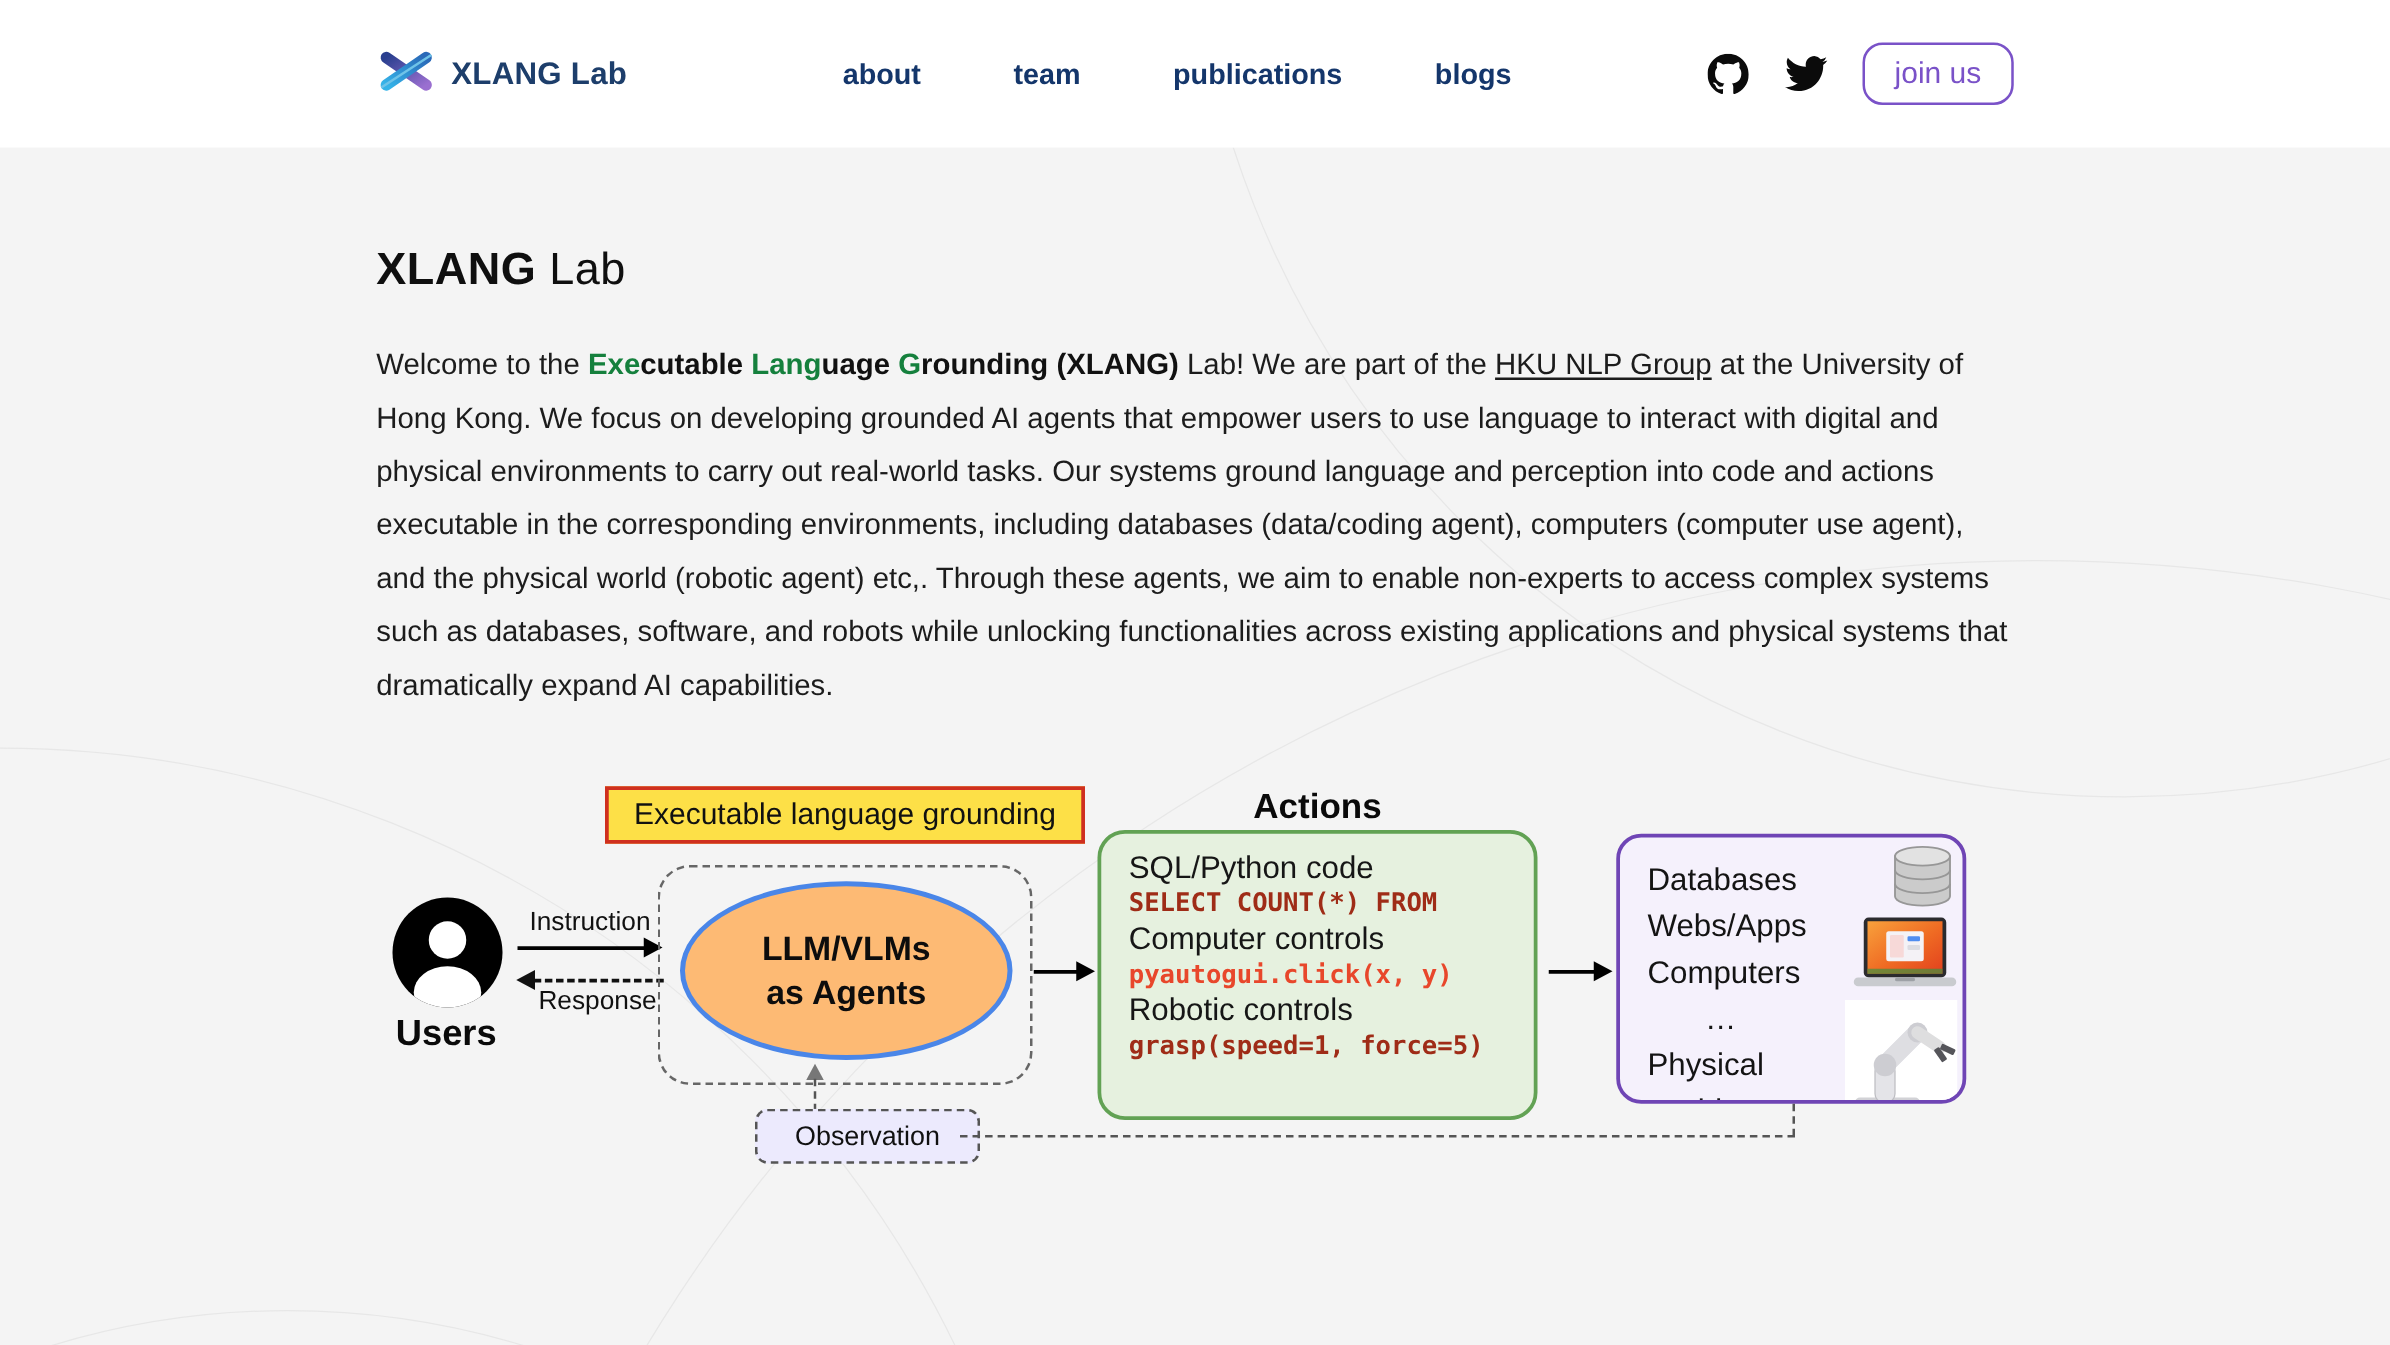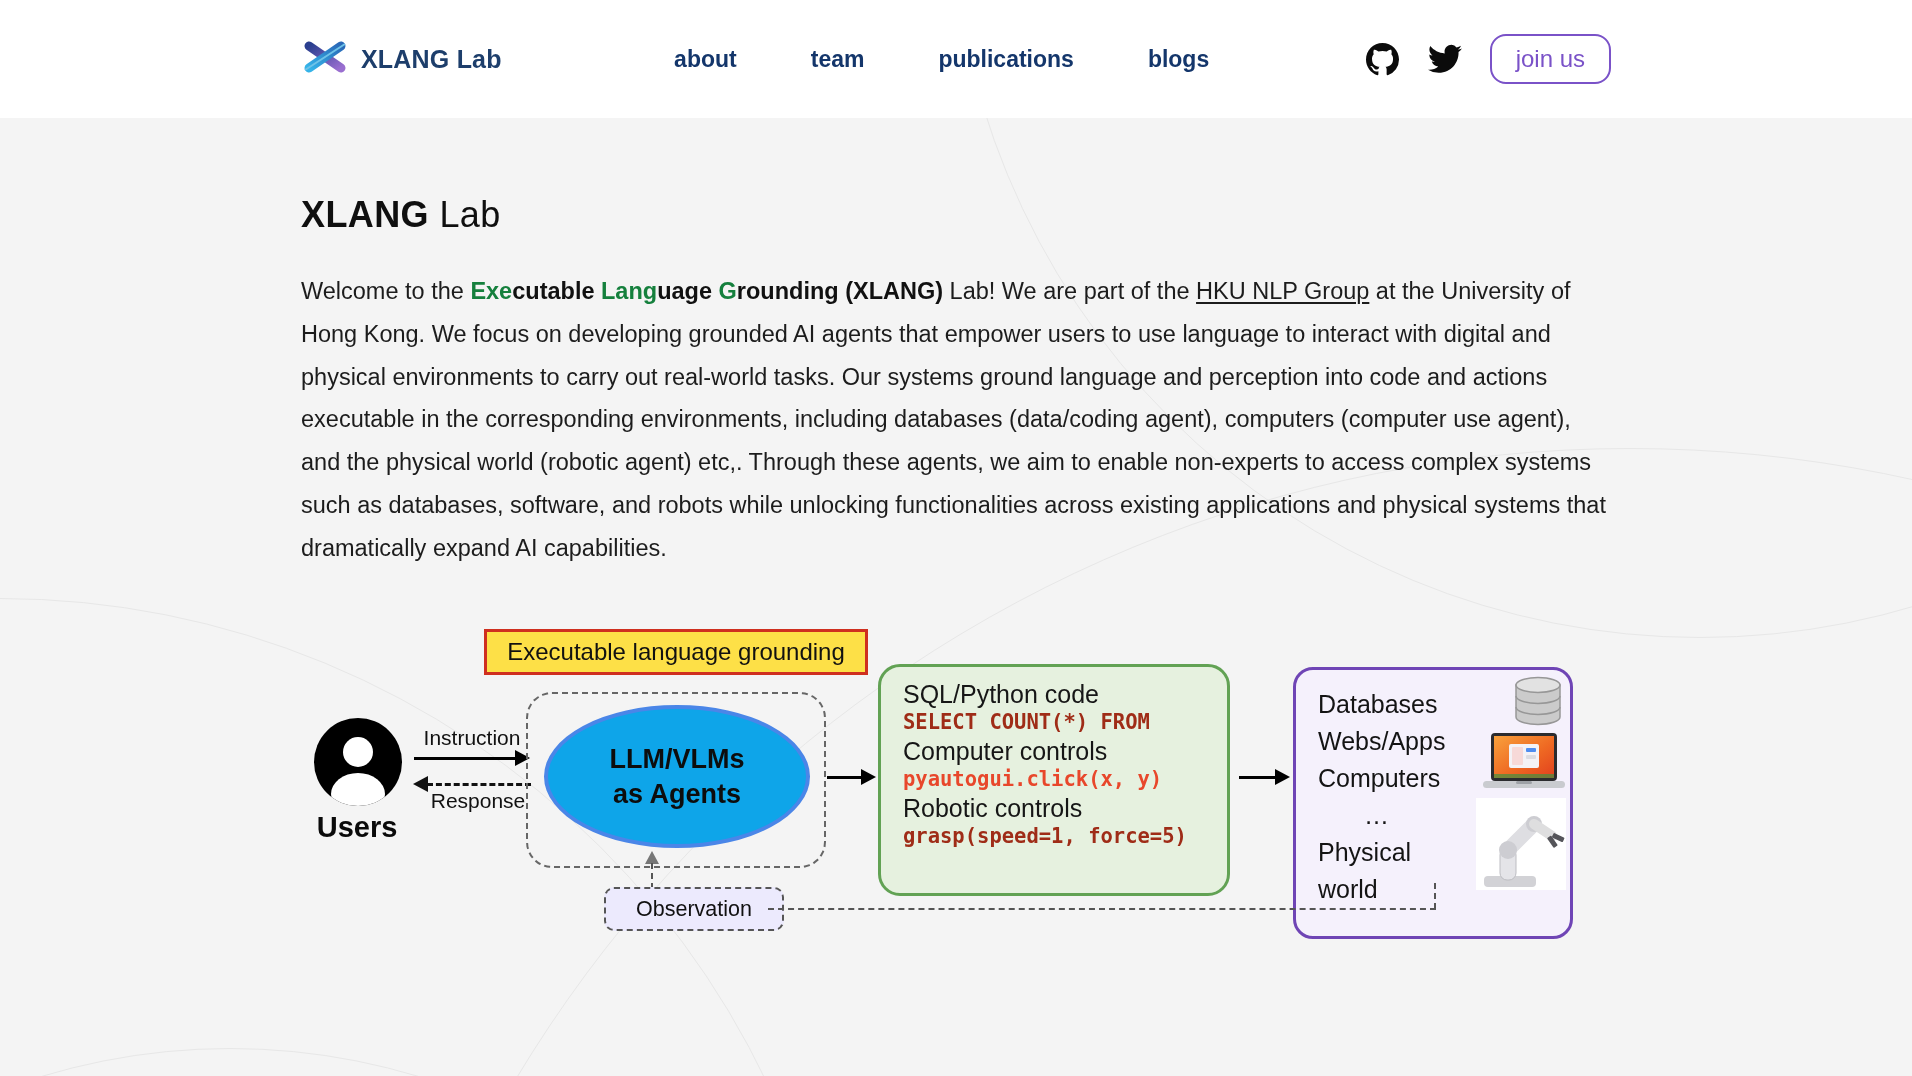--- a/index.html
+++ b/index.html
@@ -36,21 +36,21 @@
 
   
   .diagram { position: relative; width: 1272px; height: 330px; margin-top: 60px; }
   .abs { position: absolute; }
 
   .red-box { left: 183px; top: 0; width: 384px; height: 46px; background: #fde047; border: 3px solid #cf2f1f;
              display: flex; align-items: center; justify-content: center; font-size: 24px; color: #111; }
 
   .dashed-rect { left: 225px; top: 63px; width: 300px; height: 176px; border: 2px dashed #666; border-radius: 26px; }
 
-  .agent-ellipse { left: 243px; top: 76px; width: 266px; height: 143px; background: #0ea5e9; border: 4px solid #4a86e8;
+  .agent-ellipse { left: 243px; top: 76px; width: 266px; height: 143px; background: #fdba74; border: 4px solid #4a86e8;
                    border-radius: 50%; display: flex; flex-direction: column; align-items: center; justify-content: center;
                    font-size: 27px; font-weight: 700; color: #0d0d0d; line-height: 1.3; }
 
   .users-label { left: 0; top: 182px; width: 112px; text-align: center; font-size: 29px; font-weight: 700; color: #0a0a0a; }
   .flow-label { font-size: 21px; color: #111; text-align: center; }
   .instruction-label { left: 110px; top: 97px; width: 122px; }
   .response-label { left: 122px; top: 160px; width: 110px; }
 
   .hline { height: 0; border-top: 3px solid #000; }
   .dline-h { height: 0; border-top: 2.5px dashed #555; }
@@ -61,21 +61,21 @@
   .ah-left  { width: 0; height: 0; border-top: 8px solid transparent; border-bottom: 8px solid transparent; border-right: 15px solid #111; }
   .ah-up    { width: 0; height: 0; border-left: 7px solid transparent; border-right: 7px solid transparent; border-bottom: 13px solid #777; }
 
   .box-title { top: 0; text-align: center; font-size: 28px; font-weight: 700; color: #0a0a0a; }
 
   .actions-box { left: 577px; top: 35px; width: 352px; height: 232px; background: #e6f1df; border: 3px solid #62a254;
                  border-radius: 22px; padding: 10px 0 0 22px; }
   .action-label { font-size: 25px; color: #161616; margin-top: 3px; }
   .action-code { font-family: "DejaVu Sans Mono", monospace; font-size: 20.5px; font-weight: 700; margin-top: 1px; }
 
-  .env-box { left: 992px; top: 38px; width: 280px; height: 272px; background: #f5f1fc; border: 3.5px solid #6f45b5;
+  .env-box { left: 992px; top: 38px; width: 280px; height: 216px; background: #f5f1fc; border: 3.5px solid #6f45b5;
              border-radius: 20px; display: flex; overflow: hidden; justify-content: flex-end; }
   .env-text { flex: 1; padding: 16px 0 0 22px; font-size: 25px; color: #141414; line-height: 37px; }
   .env-text div:nth-child(4) { padding-left: 46px; letter-spacing: 2px; }
   .env-icons { width: 96px; display: flex; flex-direction: column; align-items: flex-end; padding: 6px 4px 0 0; gap: 2px; }
 
   .obs-box { left: 303px; top: 258px; width: 180px; height: 44px; background: #eceafd; border: 2.5px dashed #555;
              border-radius: 10px; display: flex; align-items: center; justify-content: center; font-size: 21.5px; color: #111; }
 </style>
 </head>
 <body>
@@ -167,20 +167,21 @@
 
       <div class="abs dashed-rect"></div>
       <div class="abs agent-ellipse">
         <span>LLM/VLMs</span>
         <span>as Agents</span>
       </div>
 
       <div class="abs hline" style="left:526px; top:147px; width:36px;"></div>
       <div class="abs ah-right" style="left:560px; top:140px;"></div>
 
+      <div class="abs box-title" style="left:577px; width:352px;">Actions</div>
       <div class="abs actions-box">
         <div class="action-label">SQL/Python code</div>
         <div class="action-code" style="color: rgb(159, 44, 23);">SELECT COUNT(*) FROM</div>
         <div class="action-label">Computer controls</div>
         <div class="action-code" style="color: rgb(232, 71, 43);">pyautogui.click(x, y)</div>
         <div class="action-label">Robotic controls</div>
         <div class="action-code" style="color: rgb(159, 44, 23);">grasp(speed=1, force=5)</div>
       </div>
 
       <div class="abs hline" style="left:938px; top:147px; width:38px;"></div>

